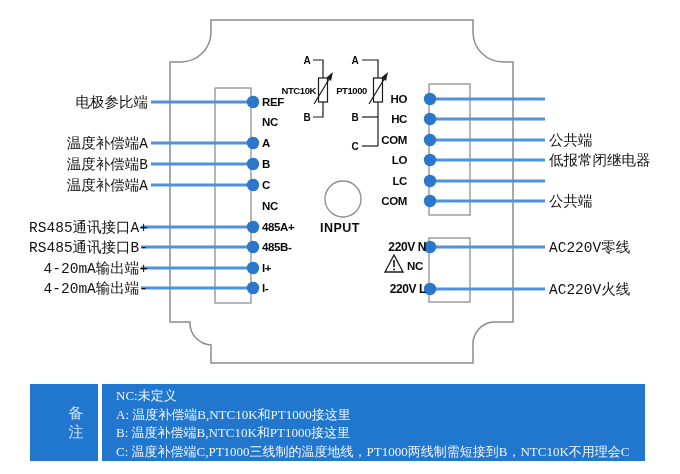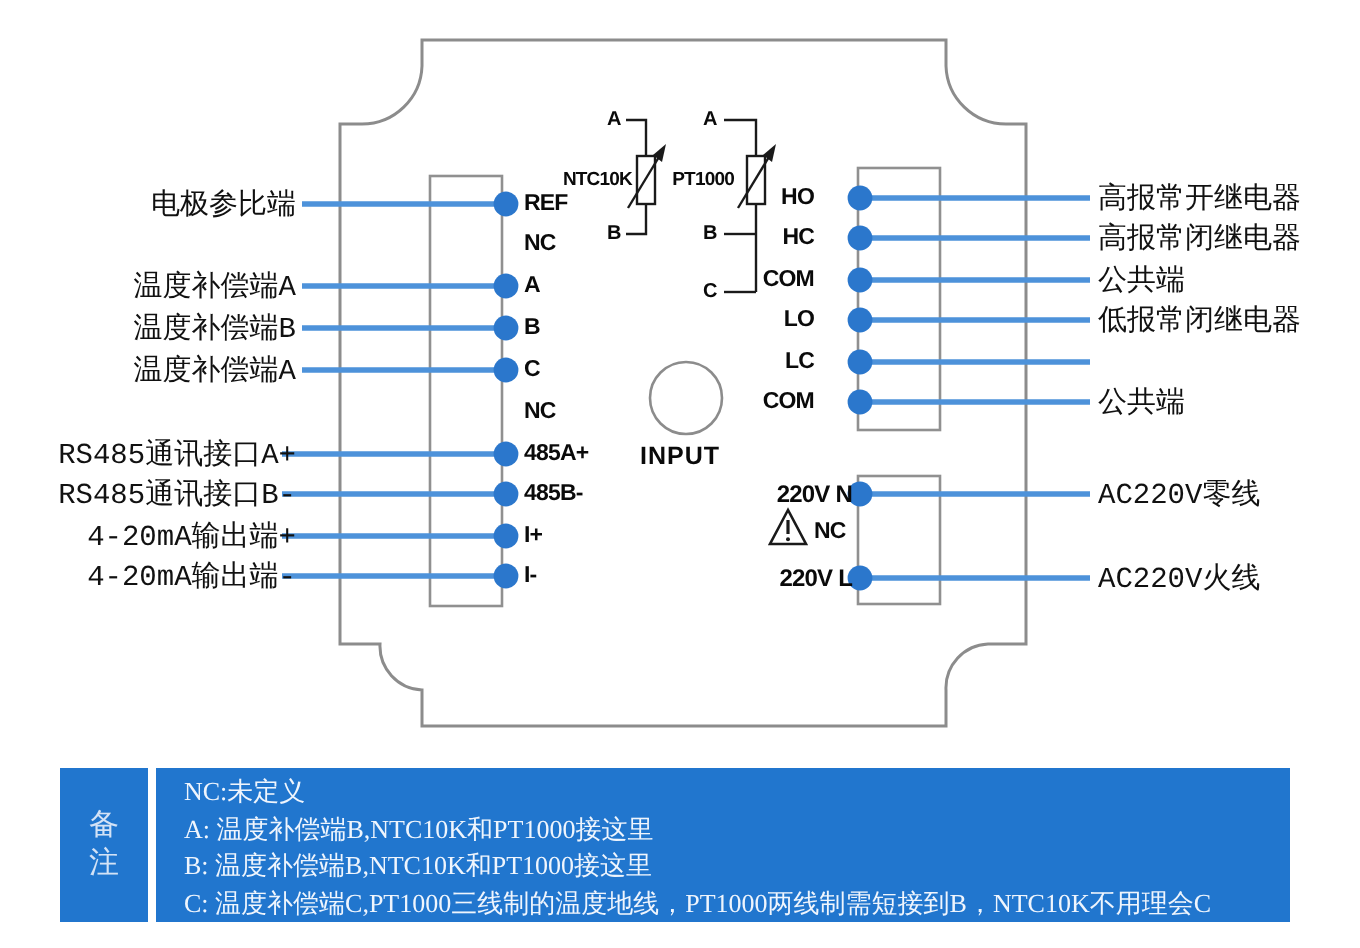--- a/index.html
+++ b/index.html
@@ -26,21 +26,21 @@
   .sname{font-weight:bold;font-size:9.5px;letter-spacing:-0.4px;width:44px;text-align:right;}
 
   .input-lbl{left:315px;width:50px;text-align:center;font-weight:bold;font-size:12.5px;letter-spacing:0.5px;}
   .nc-power{left:407px;text-align:left;font-weight:bold;font-size:11.5px;}
 
   
   #notes-table{position:absolute;left:30px;top:384px;width:615px;height:77px;
                background:#2176ce;display:flex;align-items:stretch;}
   #notes-title{width:44px;display:flex;align-items:center;justify-content:center;
                color:#d3e2f6;font-family:"Liberation Serif","DejaVu Serif",serif;
-               font-size:15px;line-height:19px;}
+               font-size:15px;line-height:19px;padding-left:24px;}
   #notes-title span{display:block;width:16px;word-break:break-all;text-align:center;}
   #notes-divider{width:4px;background:#ffffff;}
   #notes-body{flex:1;padding:3px 2px 0 14px;color:#eff5fd;
               font-family:"Liberation Serif","DejaVu Serif",serif;
               font-size:13px;line-height:18.5px;}
   .note-line{white-space:nowrap;}
 </style>
 </head>
 <body>
 
@@ -146,22 +146,20 @@
   <div class="abs term tr" style="top:119px">HC</div>
   <div class="abs term tr" style="top:140px">COM</div>
   <div class="abs term tr" style="top:160px">LO</div>
   <div class="abs term tr" style="top:181px">LC</div>
   <div class="abs term tr" style="top:201px">COM</div>
 
   <div class="abs term tp" style="top:247px">220V N</div>
   <div class="abs term nc-power" style="top:266px">NC</div>
   <div class="abs term tp" style="top:289px">220V L</div>
 
-  <div class="abs cn rl" style="top:99px">高报常开继电器</div>
-  <div class="abs cn rl" style="top:119px">高报常闭继电器</div>
   <div class="abs cn rl" style="top:140px">公共端</div>
   <div class="abs cn rl" style="top:160px">低报常闭继电器</div>
   <div class="abs cn rl" style="top:201px">公共端</div>
   <div class="abs cn rl" style="top:247px">AC220V零线</div>
   <div class="abs cn rl" style="top:289px">AC220V火线</div>
 
   <div class="abs term pin" style="left:300px;top:60px">A</div>
   <div class="abs term pin" style="left:300px;top:117px">B</div>
   <div class="abs term sname" style="left:272px;top:90px">NTC10K</div>
   <div class="abs term pin" style="left:348px;top:60px">A</div>

